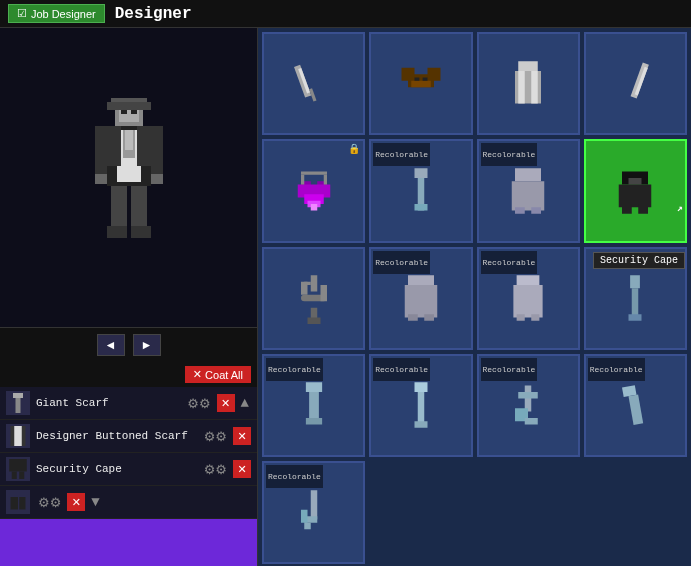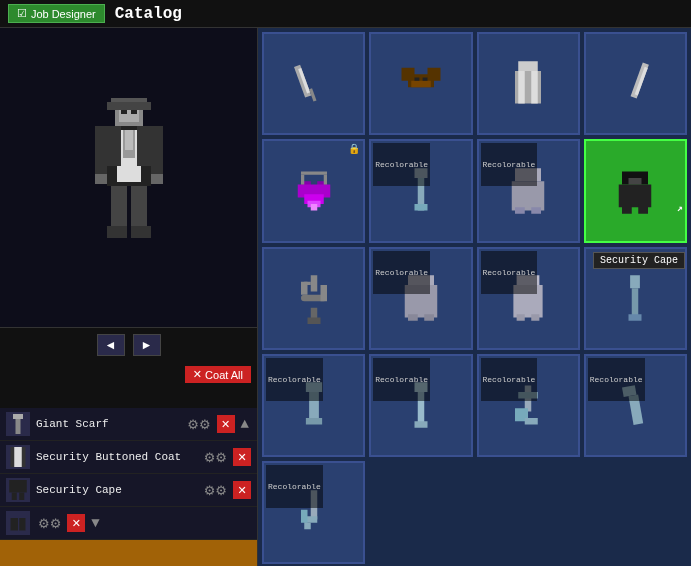--- a/index.html
+++ b/index.html
@@ -84,22 +84,21 @@
       cursor: pointer;
       font-size: 12px;
       display: flex;
       align-items: center;
       justify-content: center;
     }
 
     .equipped-list {
       flex: 1;
       overflow-y: auto;
-      background: #a16207;
-      margin-top: 21px;
+      background: #6d28d9;
     }
 
     .clear-all-row {
       display: flex;
       justify-content: flex-end;
       padding: 4px 6px;
       background: #111;
     }
     .clear-all-btn {
       background: #cc2222;
@@ -204,21 +203,21 @@
       background: #2aaa2a;
     }
 
     .item-label {
       position: absolute;
       top: 2px;
       left: 2px;
       font-size: 8px;
       color: #ccc;
       background: rgba(0,0,0,0.5);
-      padding: 17px 2px;
+      padding: 7px 2px;
     }
 
     .lock-badge {
       position: absolute;
       top: 2px;
       right: 2px;
       font-size: 10px;
       color: #aaa;
     }
 
@@ -263,21 +262,21 @@
     .equipped-list::-webkit-scrollbar-thumb { background: #444; }
   </style>
 </head>
 <body>
 
 <div class="top-bar">
   <button class="job-clothes-btn">
     <span>☑</span>
     <span>Job Designer</span>
   </button>
-  <span class="catalog-title">Catalog</span>
+  <span class="catalog-title">Designer</span>
 </div>
 
 <div class="main-content">
 
   <div class="left-panel">
 
     <div class="character-view">
       <svg class="char-canvas" viewBox="0 0 50 80" xmlns="http://www.w3.org/2000/svg" style="image-rendering:pixelated">
 
         <rect x="18" y="2" width="14" height="12" fill="#888"></rect>
@@ -340,21 +339,21 @@
       <span class="scroll-indicator">▲</span>
     </div>
   </div>
         <div class="equipped-item">
     <div class="item-icon-small">
       <svg viewBox="0 0 16 16" xmlns="http://www.w3.org/2000/svg" style="image-rendering:pixelated;width:20px;height:20px">
     <rect x="2" y="0" width="12" height="16" fill="#333"></rect>
     <rect x="5" y="0" width="6" height="16" fill="#ddd"></rect>
   </svg>
     </div>
-    <span class="item-name">Security Buttoned Coat</span>
+    <span class="item-name">Designer Buttoned Scarf</span>
     <div class="item-actions">
       <button class="gear-icon-btn">⚙⚙</button>
       <button class="remove-btn">✕</button>
 
     </div>
   </div>
         <div class="equipped-item">
     <div class="item-icon-small">
       <svg viewBox="0 0 16 16" xmlns="http://www.w3.org/2000/svg" style="image-rendering:pixelated;width:20px;height:20px">
     <rect x="1" y="0" width="14" height="10" fill="#222"></rect>

